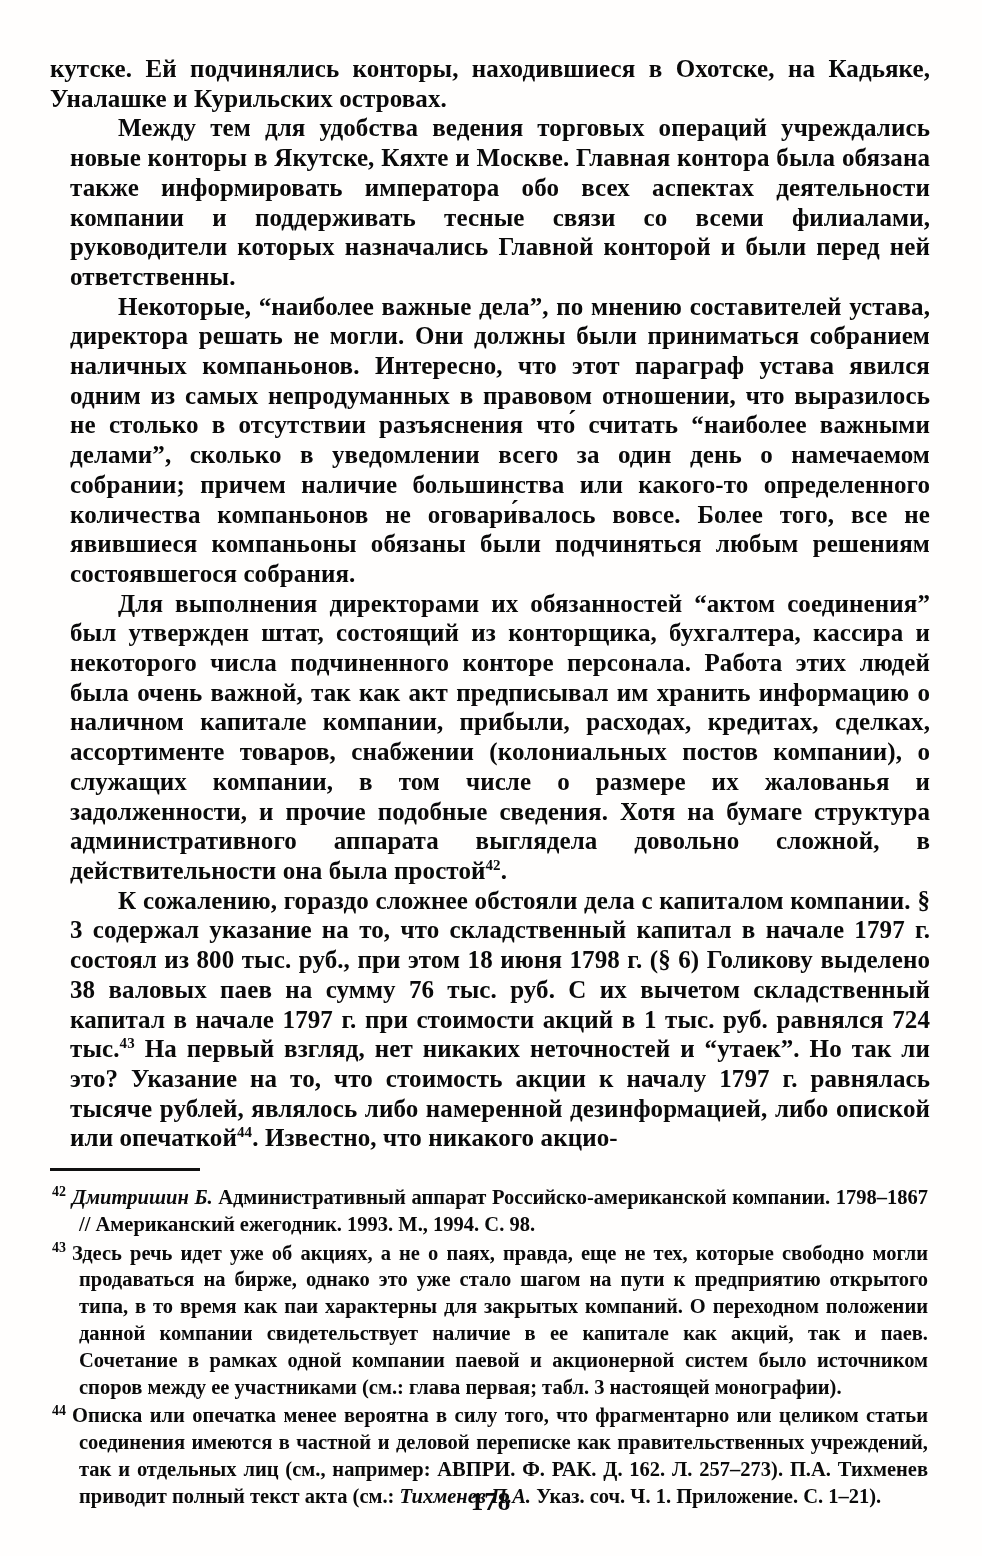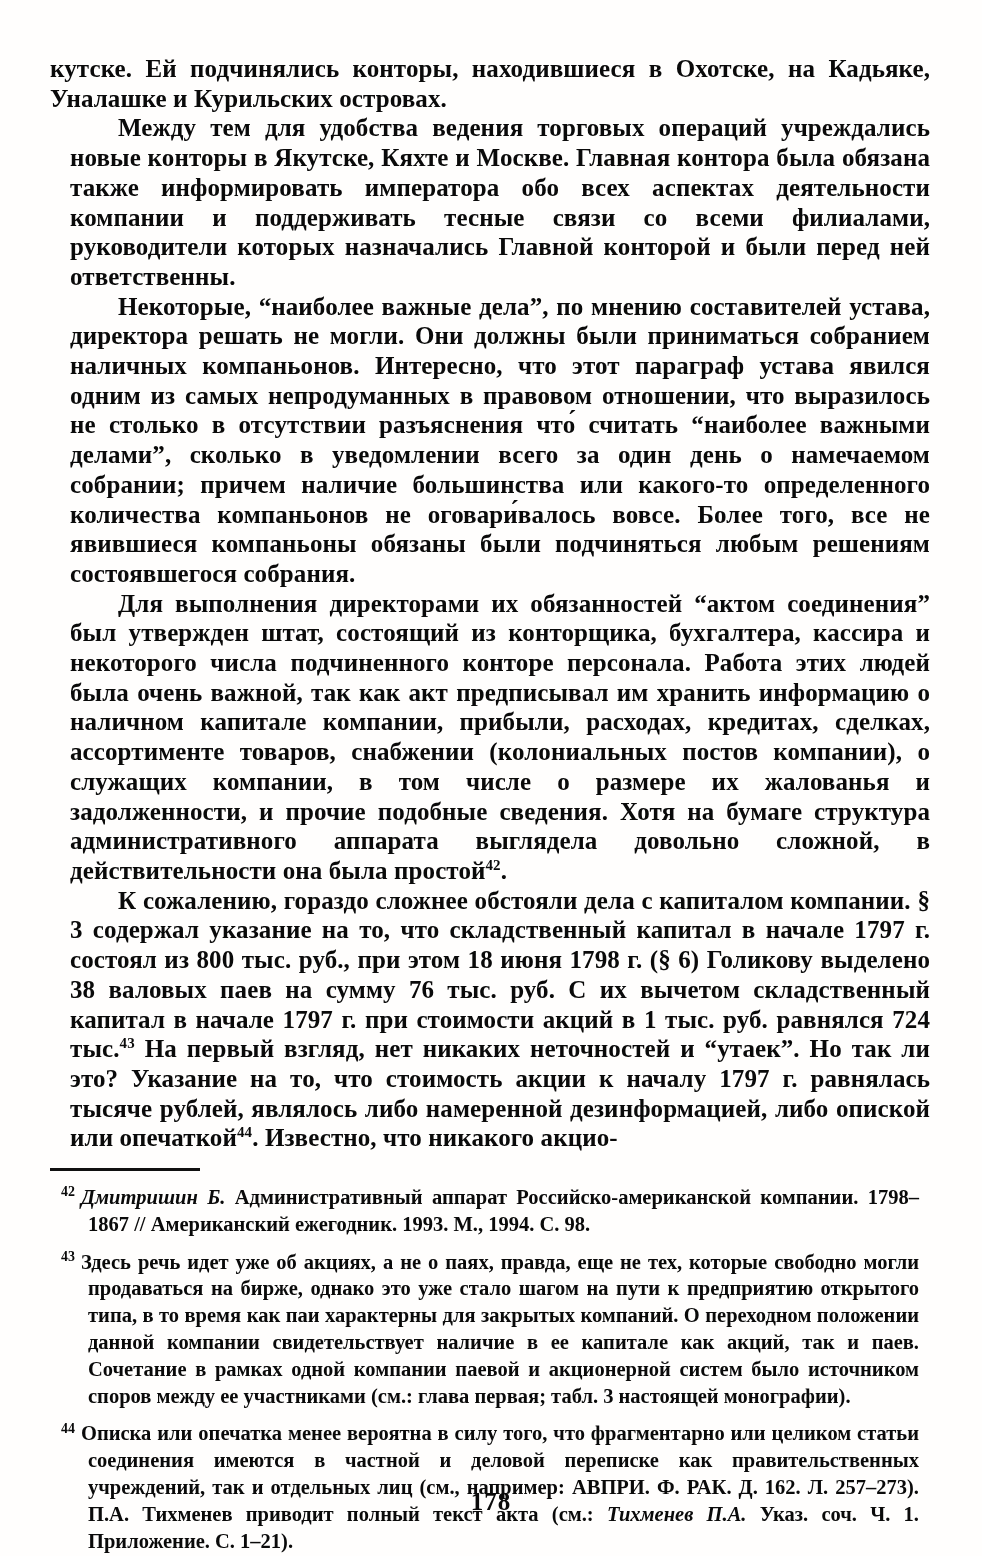--- a/index.html
+++ b/index.html
@@ -34,21 +34,21 @@
     border: 0;
     border-top: 3px solid #111;
     margin: 15px 0 13px 0;
   }
   .footnotes {
     font-size: 20.5px;
     line-height: 26.8px;
     text-align: justify;
   }
   .footnotes p.footnote {
-    margin: 11px;
+    margin: 2px;
     padding-left: 27px;
     text-indent: -27px;
   }
   .footnotes sup.fn-num {
     font-size: 0.68em;
     line-height: 0;
     margin-right: 6px;
     font-weight: 700;
   }
   .footnotes i, .body-text i { font-style: italic; }

